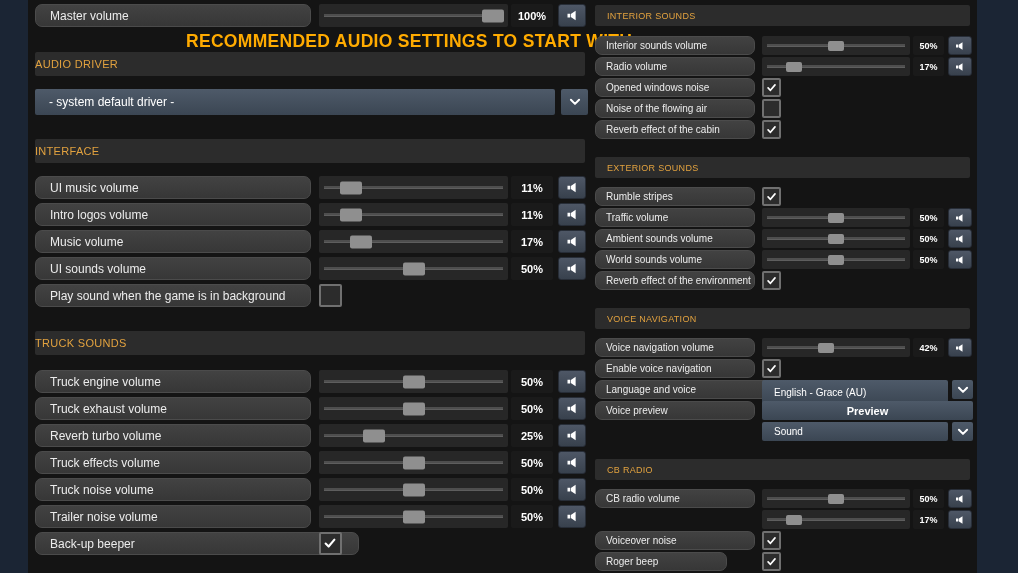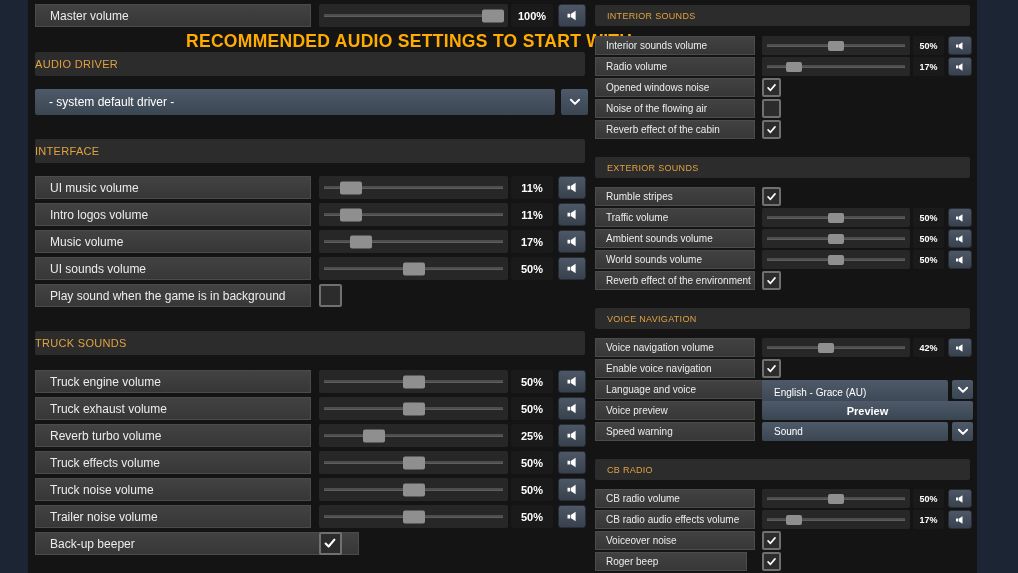--- a/index.html
+++ b/index.html
@@ -23,21 +23,21 @@
   .hdr {
     background:#2c2c2c; border-radius:2px;
     color: var(--accent-orange, #e2a23f);
     font-weight:normal; display:flex; align-items:center;
     letter-spacing:0.3px;
   }
   .hdr.l { font-size:11px; }
   .hdr.r { font-size:9px;  padding-left:12px; }
   .lbl {
     background:linear-gradient(#424242,#373737);
-    border:1px solid #4b4b4b; border-radius:0;
+    border:1px solid #4b4b4b; border-radius:7px;
     color:#ececec; display:flex; align-items:center;
     overflow:hidden;
   }
   .lbl.l { font-size:12px; padding-left:14px; }
   .lbl.r { font-size:10px; padding-left:10px; }
   .lbl span { white-space:nowrap; }
   .sld { background:#272727; border-radius:2px; }
   .groove {
     position:absolute; left:5px; right:5px; top:50%; height:3px; margin-top:-2px;
     background:#4e4e4e; border-bottom:1px solid #5e5e5e;
@@ -449,23 +449,20 @@
           <path d="M5 8.2l7 7 7-7" fill="none" stroke="#fff" stroke-width="3.4" stroke-linecap="round" stroke-linejoin="round"></path>
         </svg>
       </span>
     </div>
     <div class="abs lbl r" style="left: 595px; top: 401px; width: 160px; height: 19px;">
       <span>Voice preview</span>
     </div>
     <div class="abs btn" style="left: 762px; top: 401px; width: 211px; height: 19px;">
       <span>Preview</span>
     </div>
-    <div class="abs lbl r" style="left: 595px; top: 422px; width: 160px; height: 19px;">
-      <span>Speed warning</span>
-    </div>
     <div class="abs dd r" style="left: 762px; top: 422px; width: 186px; height: 19px;">
       <span>Sound</span>
     </div>
     <div class="abs ddbtn" style="left: 952px; top: 422px; width: 21px; height: 19px;">
       <span class="ic">
         <svg viewBox="0 0 24 24">
           <path d="M5 8.2l7 7 7-7" fill="none" stroke="#fff" stroke-width="3.4" stroke-linecap="round" stroke-linejoin="round"></path>
         </svg>
       </span>
     </div>
@@ -480,23 +477,20 @@
       <div class="thumb r" style="left: 66px;"></div>
     </div>
     <div class="abs val r" style="left: 913px; top: 489px; width: 31px; height: 19px;">50%</div>
     <div class="abs spk r" style="left: 948px; top: 489px; width: 24px; height: 19px;">
       <span class="ic">
         <svg viewBox="0 0 24 24">
           <path d="M4 9h4.2v6H4z M9.3 9.6 17 4.4v15.2L9.3 14.4z" fill="#fff"></path>
         </svg>
       </span>
     </div>
-    <div class="abs lbl r" style="left: 595px; top: 510px; width: 160px; height: 19px;">
-      <span>CB radio audio effects volume</span>
-    </div>
     <div class="abs sld" style="left: 762px; top: 510px; width: 148px; height: 19px;">
       <div class="groove"></div>
       <div class="thumb r" style="left: 24px;"></div>
     </div>
     <div class="abs val r" style="left: 913px; top: 510px; width: 31px; height: 19px;">17%</div>
     <div class="abs spk r" style="left: 948px; top: 510px; width: 24px; height: 19px;">
       <span class="ic">
         <svg viewBox="0 0 24 24">
           <path d="M4 9h4.2v6H4z M9.3 9.6 17 4.4v15.2L9.3 14.4z" fill="#fff"></path>
         </svg>
@@ -505,21 +499,21 @@
     <div class="abs lbl r" style="left: 595px; top: 531px; width: 160px; height: 19px;">
       <span>Voiceover noise</span>
     </div>
     <div class="abs chk" style="left: 762px; top: 531px; width: 19px; height: 19px;">
       <span class="ic">
         <svg viewBox="0 0 16 16">
           <path d="M3 8.6 6.4 12 13 4.2" fill="none" stroke="#fff" stroke-width="2.4" stroke-linecap="round" stroke-linejoin="round"></path>
         </svg>
       </span>
     </div>
-    <div class="abs lbl r" style="left: 595px; top: 552px; width: 152px; height: 19px;">
+    <div class="abs lbl r" style="left: 595px; top: 552px; width: 132px; height: 19px;">
       <span>Roger beep</span>
     </div>
     <div class="abs chk" style="left: 762px; top: 552px; width: 19px; height: 19px;">
       <span class="ic">
         <svg viewBox="0 0 16 16">
           <path d="M3 8.6 6.4 12 13 4.2" fill="none" stroke="#fff" stroke-width="2.4" stroke-linecap="round" stroke-linejoin="round"></path>
         </svg>
       </span>
     </div>
   </div>

